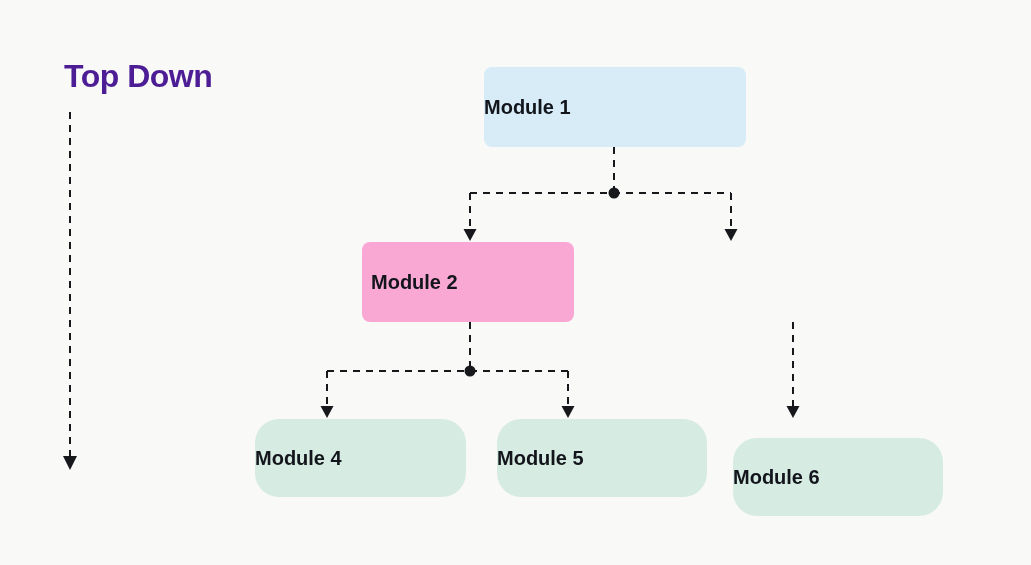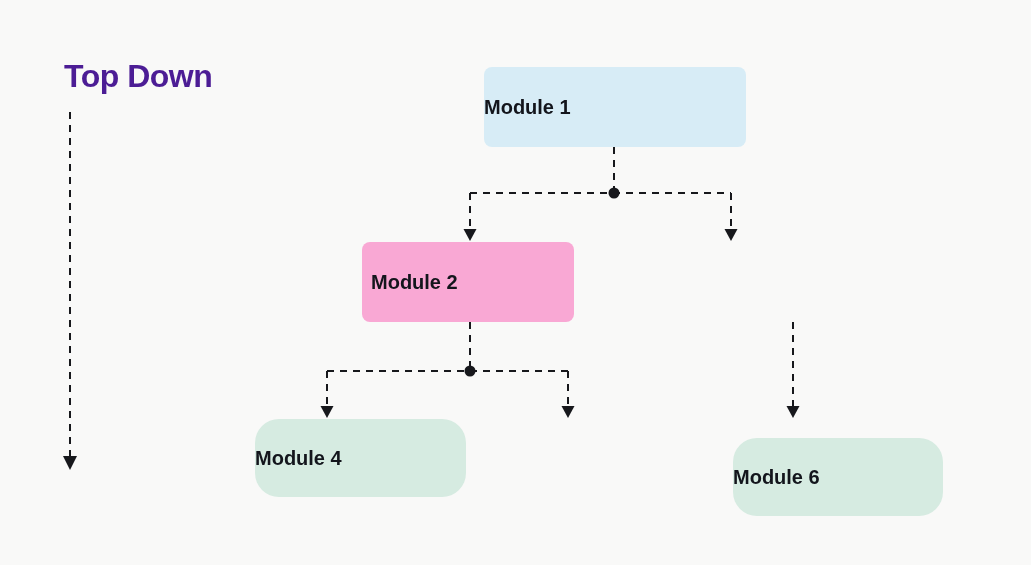--- a/index.html
+++ b/index.html
@@ -120,18 +120,21 @@
 
   <div class="node level-2 node-2">
     <span>Module 2</span>
   </div>
 
 
   <div class="node level-3 node-4">
     <span>Module 4</span>
   </div>
 
+  <div class="node level-3 node-5">
+    <span>Module 5</span>
+  </div>
 
   <div class="node level-3 node-6">
     <span>Module 6</span>
   </div>
 
 </div>
 
 </body></html>

